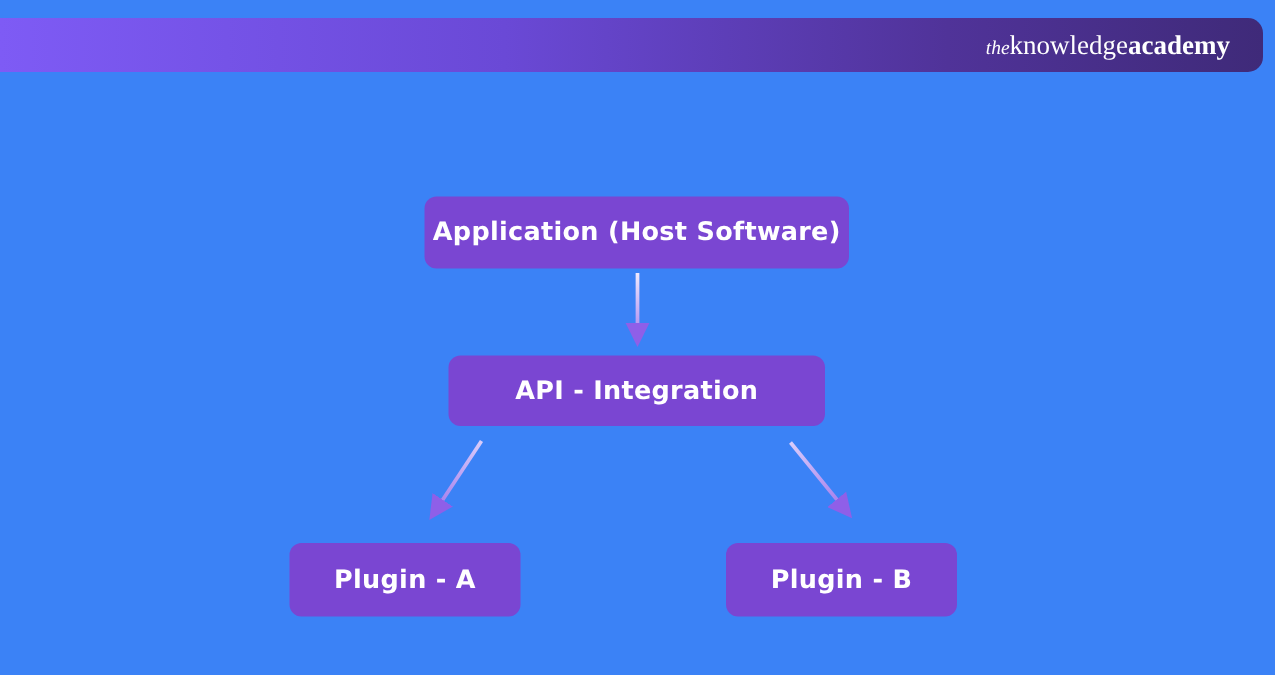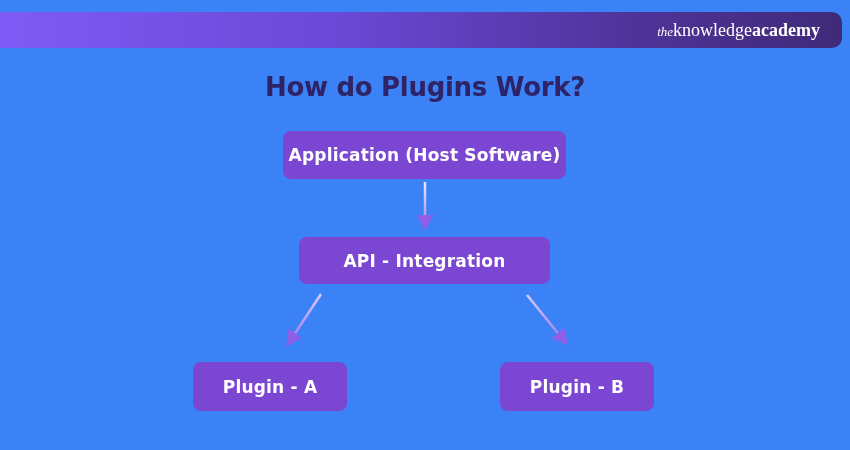--- a/index.html
+++ b/index.html
@@ -73,41 +73,40 @@
     letter-spacing: 0.2px;
     display: flex;
     align-items: center;
     justify-content: center;
     text-align: center;
     box-sizing: border-box;
   }
   .node-application { left: 283px; top: 131px; width: 283px; height: 48px; }
   .node-api         { left: 299px; top: 237px; width: 251px; height: 47px; }
   .node-plugin-a    { left: 193px; top: 362px; width: 154px; height: 49px; }
-  .node-plugin-b    { left: 500px; top: 362px; width: 154px; height: 49px; text-align: right; }
+  .node-plugin-b    { left: 484px; top: 362px; width: 154px; height: 49px; text-align: right; }
 
   .arrow-layer {
     position: absolute;
     left: 0;
     top: 0;
     width: 850px;
     height: 450px;
     pointer-events: none;
   }
 </style>
 </head>
 <body>
 
 <div class="canvas">
 
   <div class="header-bar">
     <div class="logo"><span class="logo-the">the</span><span class="logo-knowledge">knowledge</span><span class="logo-academy">academy</span></div>
   </div>
 
-  <div class="page-title">How do Plugins Work?</div>
 
   <svg class="arrow-layer" width="850" height="450" viewBox="0 0 850 450" xmlns="http://www.w3.org/2000/svg">
     <defs>
       <marker id="ah" viewBox="0 0 10 10" refX="8" refY="5" markerWidth="6.5" markerHeight="6.5" orient="auto-start-reverse">
         <path d="M0,0 L10,5 L0,10 z" fill="#8F5FE8"></path>
       </marker>
       <linearGradient id="gv" gradientUnits="userSpaceOnUse" x1="425" y1="182" x2="425" y2="230">
         <stop offset="0" stop-color="#EFE9FD"></stop>
         <stop offset="1" stop-color="#A178EE"></stop>
       </linearGradient>

